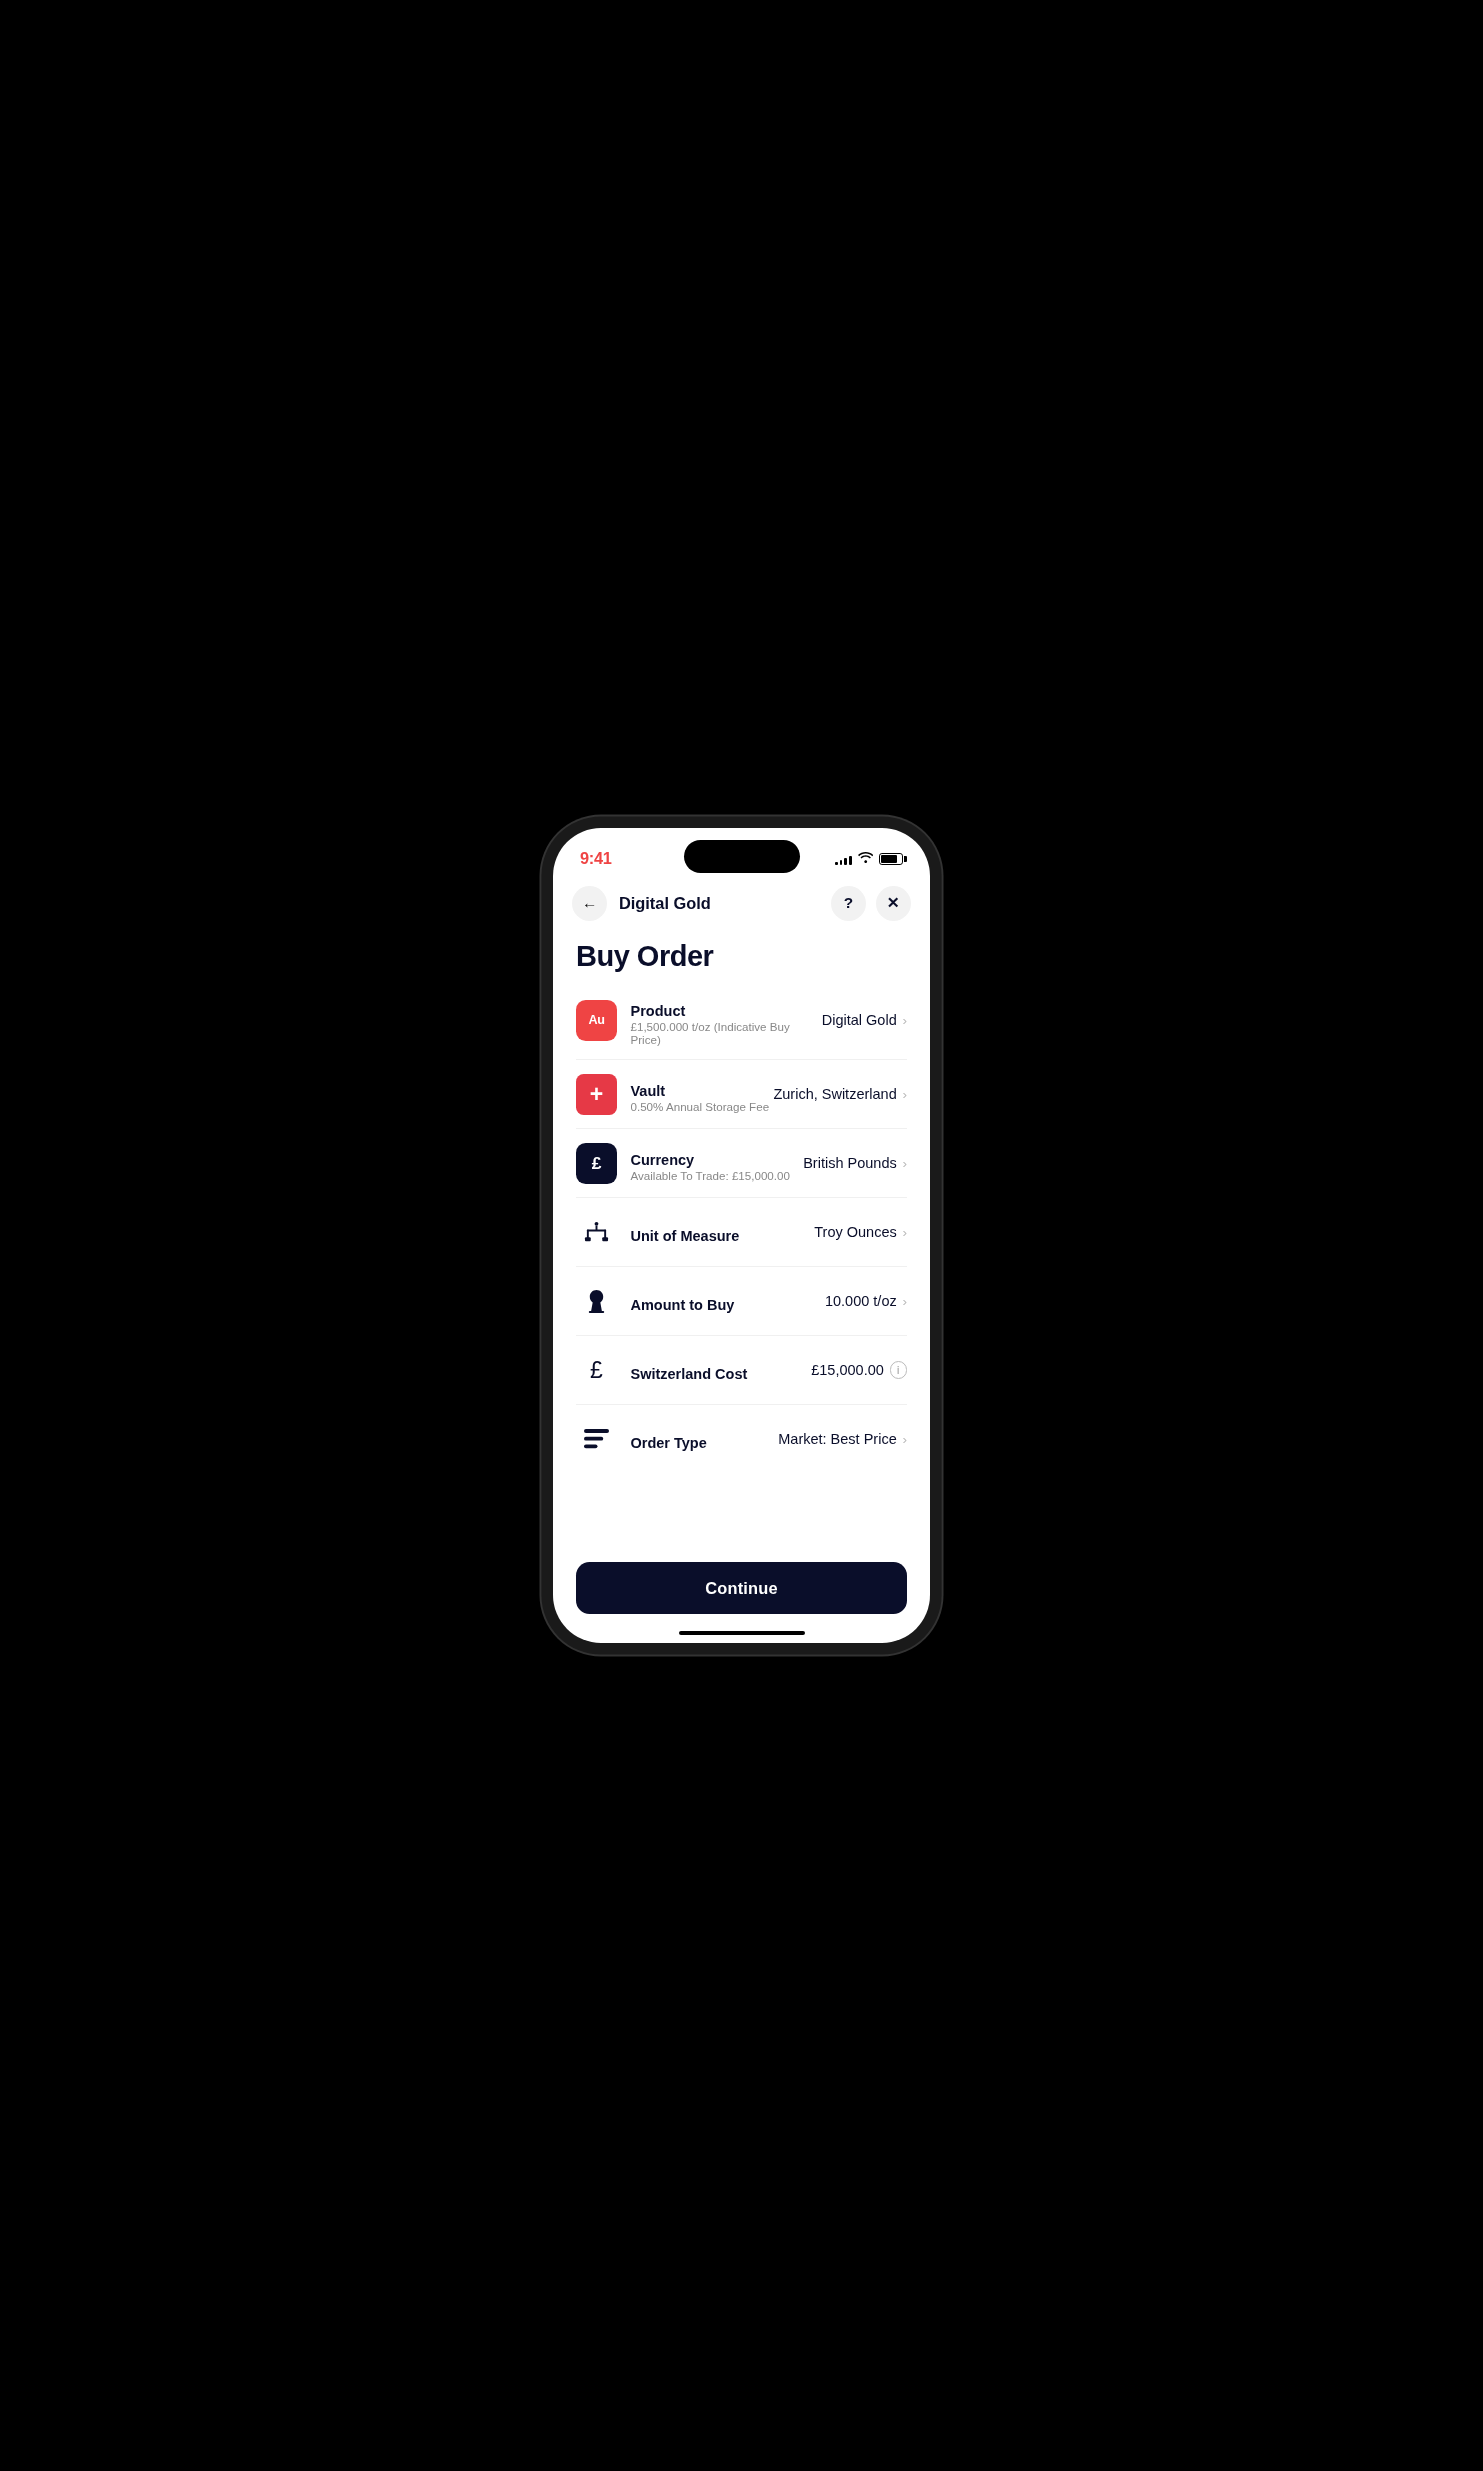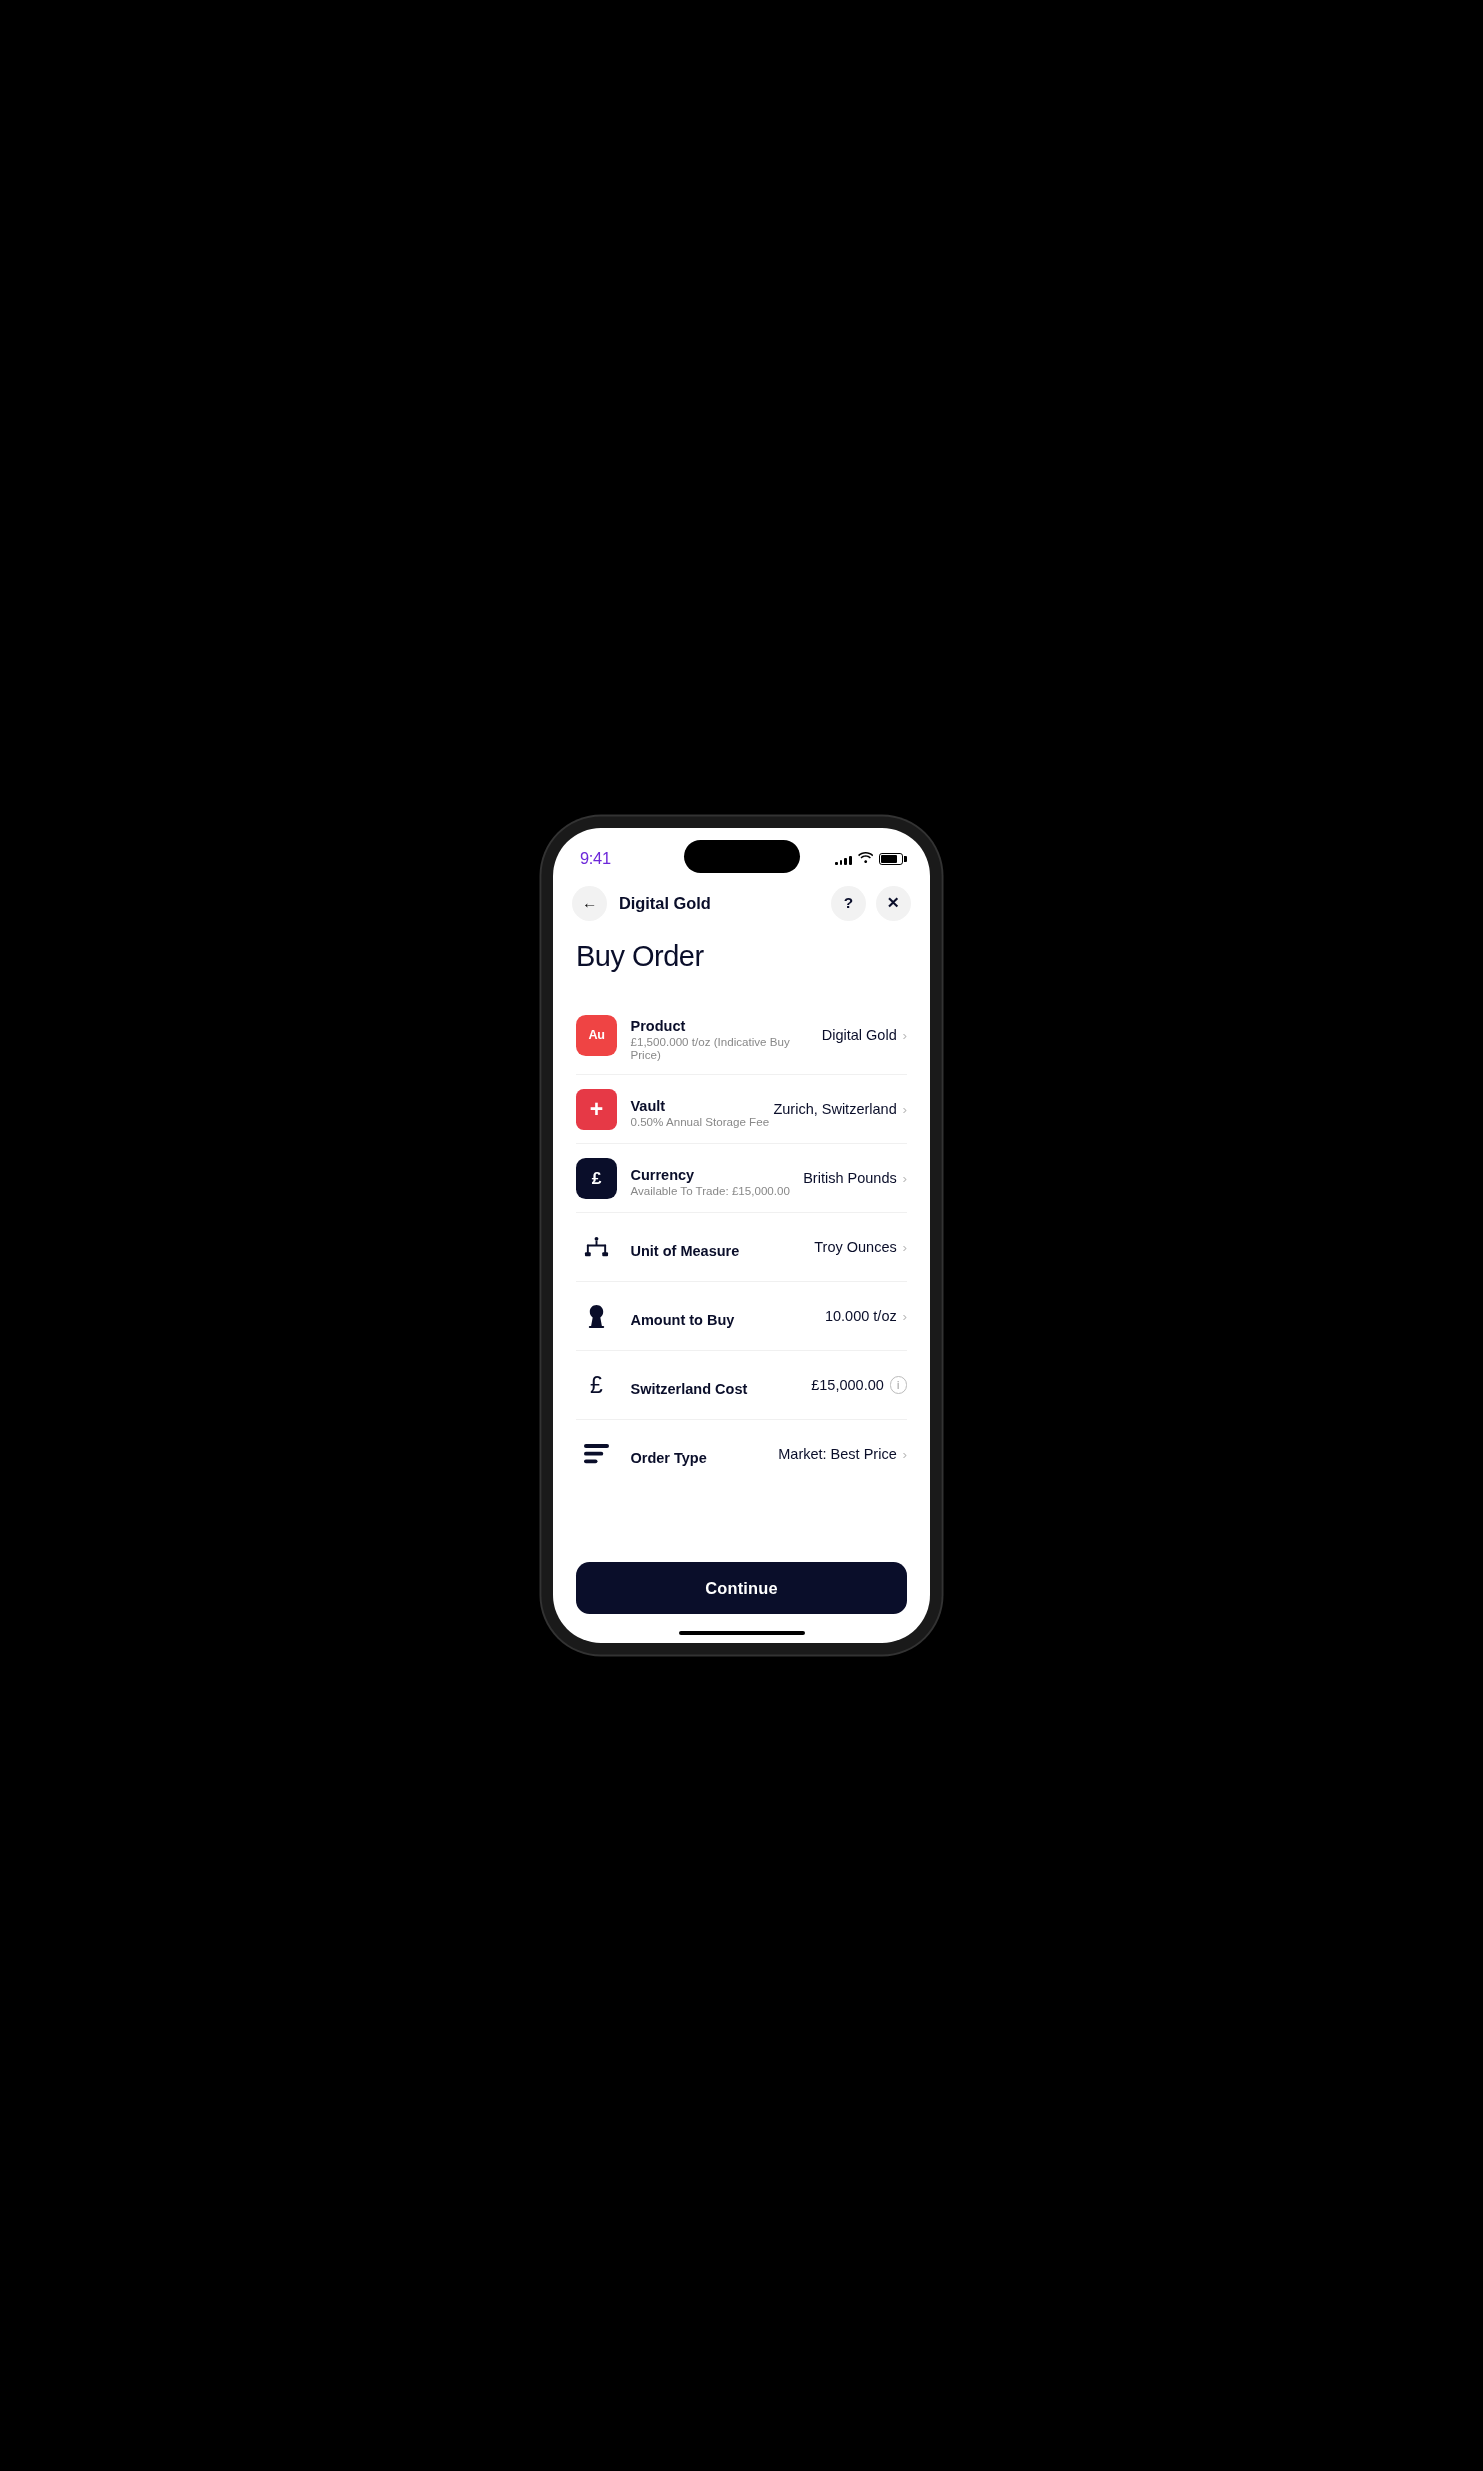--- a/index.html
+++ b/index.html
@@ -28,22 +28,22 @@
     .status-bar {
       display: flex;
       justify-content: space-between;
       align-items: center;
       padding: 13.5px 27px 0;
       height: 48px;
     }
 
     .status-time {
       font-size: 16.4px;
-      font-weight: 400;
-      color: #6d28d9;
+      font-weight: 700;
+      color: #ef4444;
       letter-spacing: -0.3px;
     }
 
     .status-icons {
       display: flex;
       align-items: center;
       gap: 5.8px;
     }
 
     .signal-bars {
@@ -163,23 +163,23 @@
 
     
     .page-content {
       padding: 9.7px 23px 0;
       overflow-y: auto;
       height: calc(815px - 48px - 54px - 77px);
     }
 
     .page-title {
       font-size: 29px;
-      font-weight: 400;
-      color: #0a0e2a;
-      margin-bottom: 23px;
+      font-weight: 700;
+      color: #0a0e2a;
+      margin-bottom: 8px;
       letter-spacing: -0.5px;
     }
 
     
     .order-row {
       display: flex;
       align-items: center;
       padding: 13.5px 0;
       border-bottom: 1px solid #f0f0f0;
       cursor: pointer;

